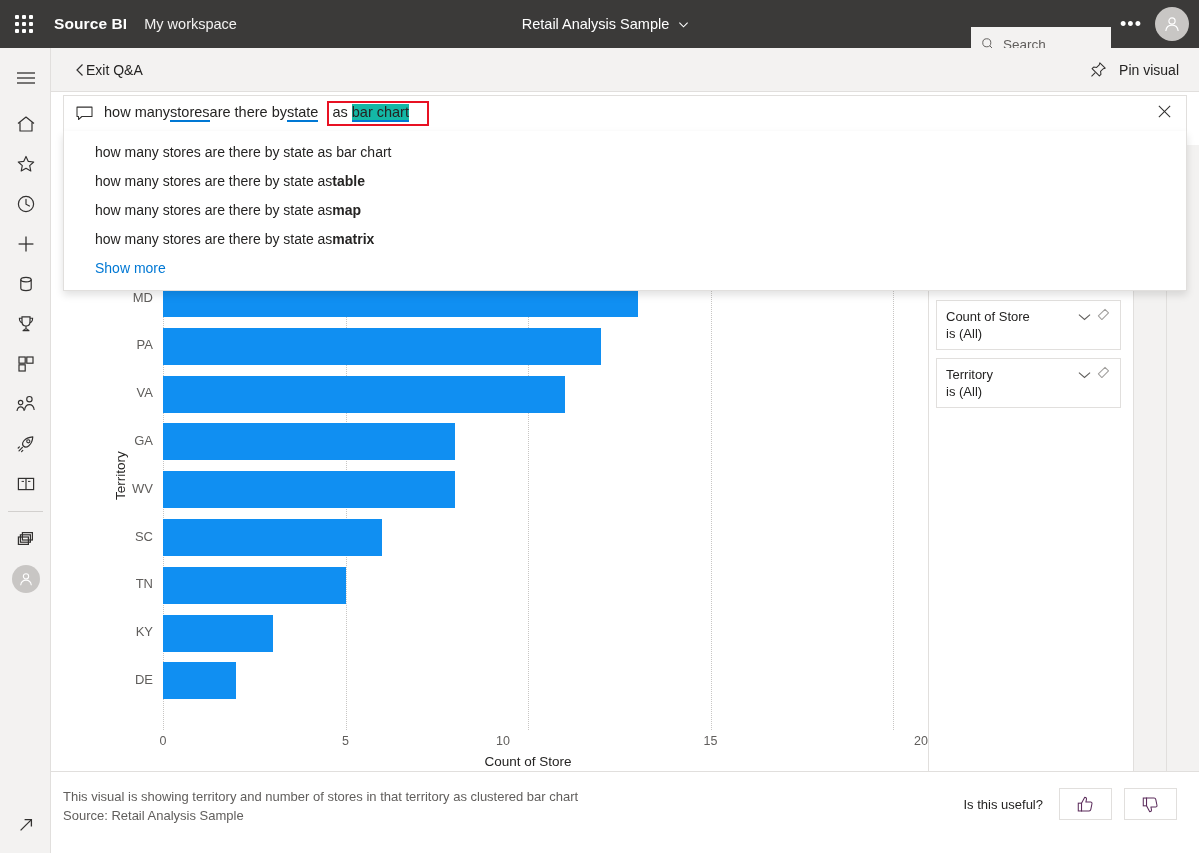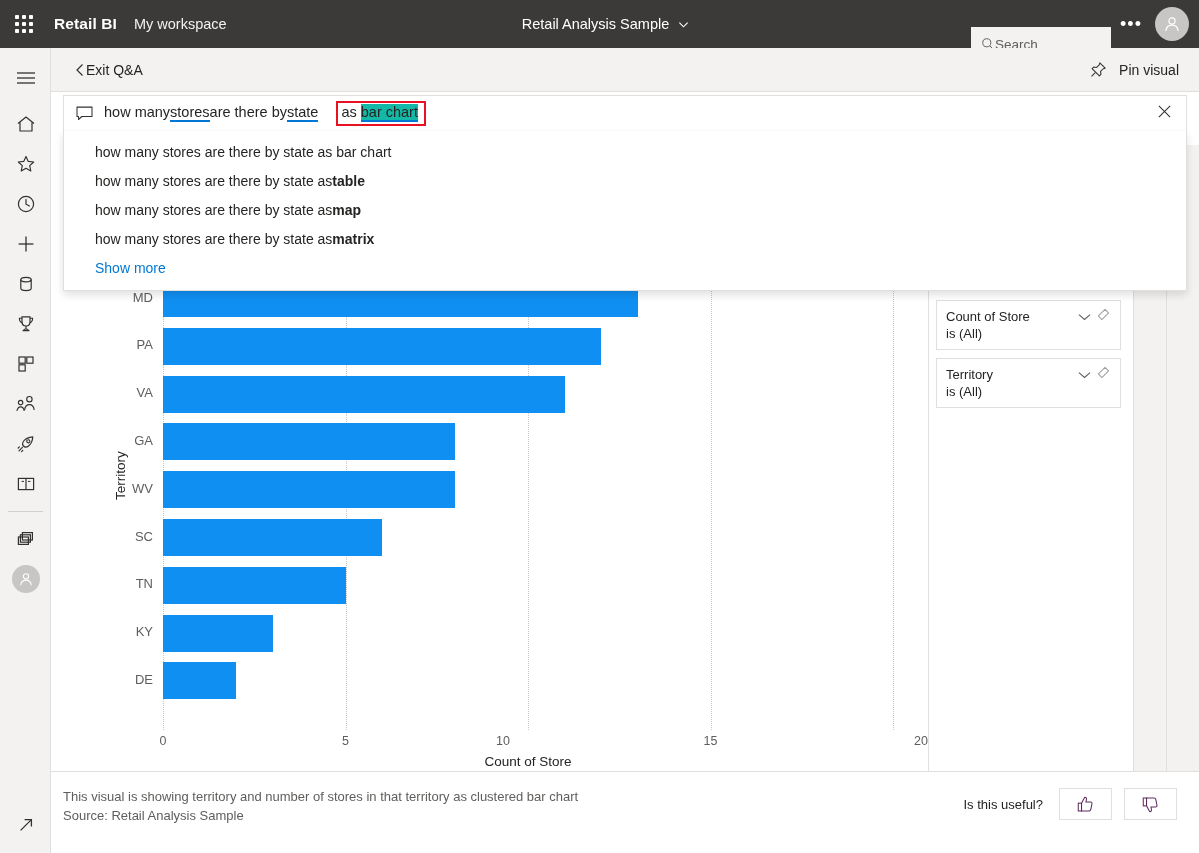--- a/index.html
+++ b/index.html
@@ -24,21 +24,21 @@
   .workspace { color: #f3f2f1; font-size: 14.5px; margin-left: 17px; cursor: pointer; }
   .report-title-wrap {
     position: absolute; left: 0; right: 0; top: 0; height: 48px;
     display: flex; align-items: center; justify-content: center; pointer-events: none; margin-left: 12px;
   }
   .report-title { color: #ffffff; font-size: 14.5px; pointer-events: auto; cursor: pointer; display: flex; align-items: center; gap: 9px; }
   .chev-down { width: 11px; height: 11px; }
   .topright { margin-left: auto; display: flex; align-items: center; gap: 0; padding-right: 10px; }
   .searchbox {
     width: 140px; height: 34px; background: #f3f2f1; display: flex; align-items: center;
-    padding: 0 10px; cursor: text; margin-top: 40px;
+    padding: 0 10px; gap: 8px; cursor: text; margin-top: 40px;
   }
   .searchbox .ph { color: #605e5c; font-size: 13.5px; }
   .ellipsis-btn { width: 40px; height: 40px; display: flex; align-items: center; justify-content: center; color: #ffffff; font-size: 18px; cursor: pointer; letter-spacing: 1px; }
   .avatar {
     width: 34px; height: 34px; border-radius: 50%; background: #c8c6c4;
     display: flex; align-items: center; justify-content: center; cursor: pointer; margin-left: 4px;
   }
 
   
   .leftnav {
@@ -72,21 +72,21 @@
     border: 1px solid #e1dfdd; background: #ffffff; display: flex; align-items: center;
   }
   .qna-chat-icon { margin-left: 12px; display: flex; align-items: center; }
   .qna-text {
     margin-left: 11px; font-size: 14.5px; color: #252423; white-space: nowrap;
     display: flex; align-items: baseline;
   }
   .qna-text .tok { padding: 0; }
   .tok-underline { border-bottom: 2px solid #0078d4; padding-bottom: 1px; }
   .sel-box {
-    border: 2px solid #e81123; padding: 1px 6px 2px 3px; margin-left: 18px;
+    border: 2px solid #e81123; padding: 1px 18px 2px 3px; margin-left: 9px;
     display: inline-flex; align-items: baseline; gap: 4px;
   }
   .sel-hl { background: #14b8a6; border-bottom: 2px solid #0078d4; }
   .qna-clear { margin-left: auto; margin-right: 14px; cursor: pointer; color: #323130; }
 
   
   .suggestions {
     position: absolute; left: 12px; top: 38px; width: 1124px;
     background: #ffffff; border: 1px solid #e1dfdd; border-top: none;
     box-shadow: 0 4px 8px rgba(0,0,0,.12); padding: 6px 0 8px 0; z-index: 40;
@@ -171,21 +171,21 @@
           <i></i>
           <i></i>
           <i></i>
           <i></i>
           <i></i>
           <i></i>
           <i></i>
           <i></i>
       </span>
     </div>
-    <div class="brand">Retail BI</div>
+    <div class="brand">Source BI</div>
     <div class="workspace">My workspace</div>
 
     <div class="report-title-wrap">
       <div class="report-title">
         <span>Retail Analysis Sample</span>
         <svg class="chev-down" viewBox="0 0 12 12">
           <path d="M1.5 4 L6 8.5 L10.5 4" fill="none" stroke="#ffffff" stroke-width="1.2"></path>
         </svg>
       </div>
     </div>

